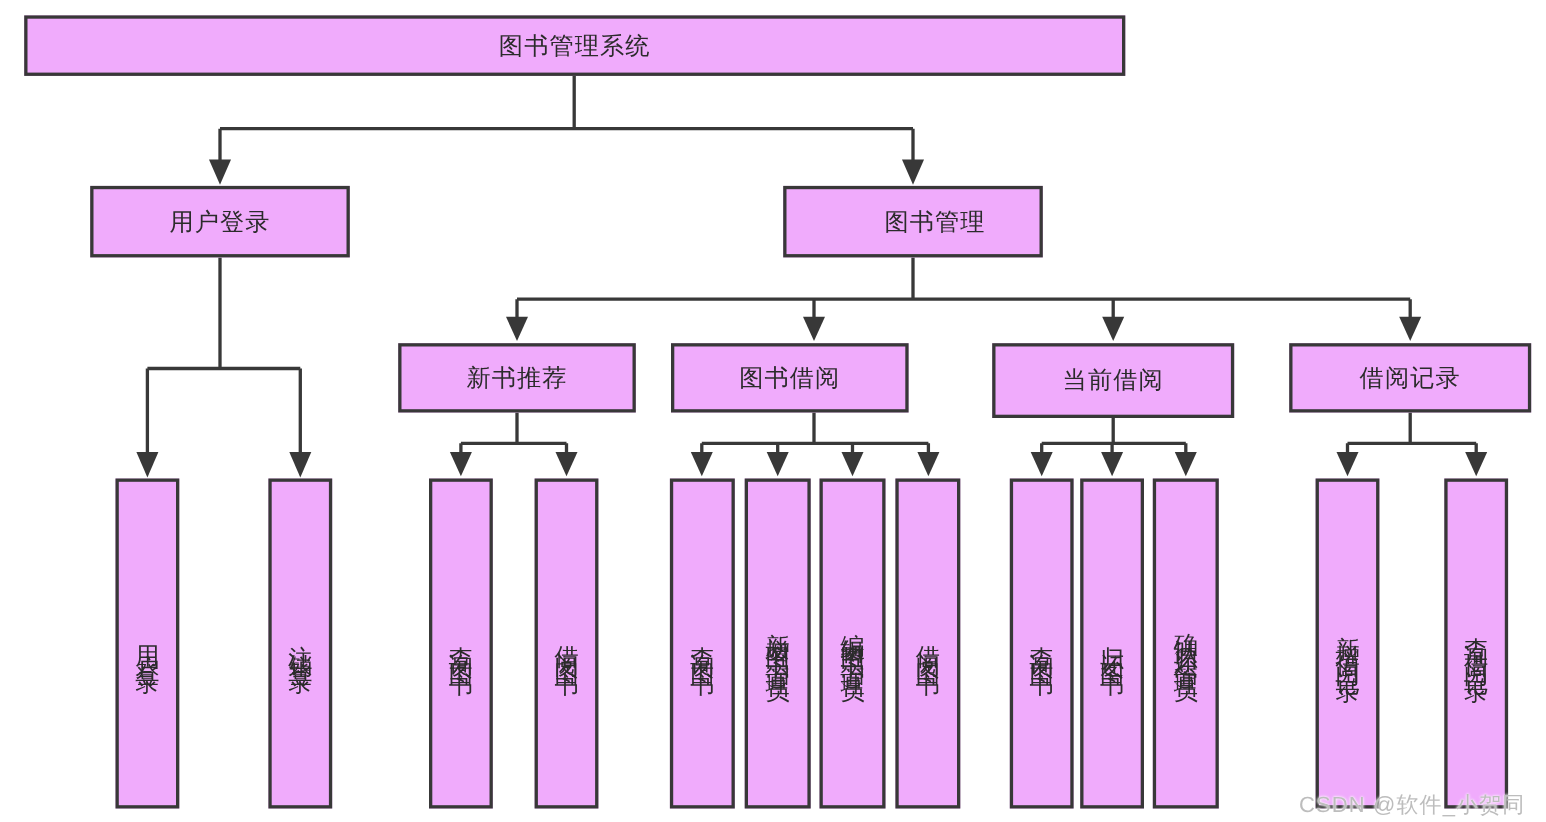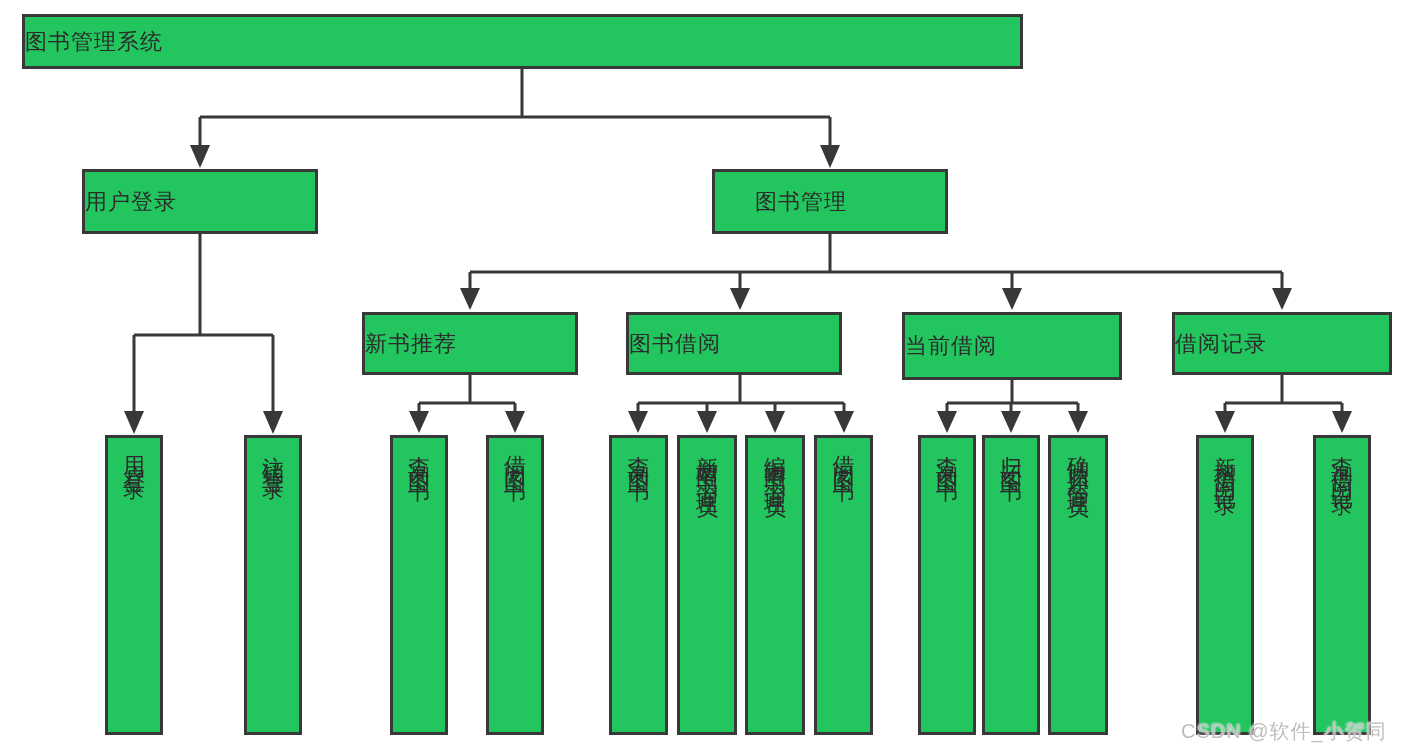--- a/index.html
+++ b/index.html
@@ -9,43 +9,43 @@
     height: 747px;
     background: #ffffff;
     overflow: hidden;
     font-family: "Liberation Sans", sans-serif;
   }
   svg.wires { position: absolute; left: 0; top: 0; z-index: 0; }
   .node {
     position: absolute;
     box-sizing: border-box;
     border: 3px solid #383838;
-    background: #22c55e;
+    background: #f0abfc;
     display: flex;
     align-items: center;
-    justify-content: flex-start;
+    justify-content: center;
     font-size: 22px;
     color: #2b2b2b;
     letter-spacing: 1px;
     z-index: 1;
     white-space: nowrap;
   }
   .leaf {
     writing-mode: vertical-rl;
     text-orientation: mixed;
     letter-spacing: 8px;
     white-space: normal;
   }
   .leaf span { line-height: 1; }
   
   .n-root     { left: 22px;   top: 14px;  width: 1001px; height: 55px; }
   .n-user     { left: 82px;   top: 169px; width: 236px;  height: 65px; }
   .n-book     { left: 712px;  top: 169px; width: 236px;  height: 65px; padding-left: 40px; }
   .n-newrec   { left: 362px;  top: 312px; width: 216px;  height: 63px; }
-  .n-borrow   { left: 626px;  top: 312px; width: 216px;  height: 63px; }
+  .n-borrow   { left: 610px;  top: 312px; width: 216px;  height: 63px; }
   .n-current  { left: 902px;  top: 312px; width: 220px;  height: 68px; }
   .n-records  { left: 1172px; top: 312px; width: 220px;  height: 63px; }
   
   .l-ulogin   { left: 105px;  top: 435px; width: 58px; height: 300px; }
   .l-logout   { left: 244px;  top: 435px; width: 58px; height: 300px; }
   .l-nb-query { left: 390px;  top: 435px; width: 58px; height: 300px; }
   .l-nb-borrow{ left: 486px;  top: 435px; width: 58px; height: 300px; }
   .l-bb-query { left: 609px;  top: 435px; width: 59px; height: 300px; }
   .l-bb-add   { left: 677px;  top: 435px; width: 60px; height: 300px; letter-spacing: 6px; }
   .l-bb-edit  { left: 745px;  top: 435px; width: 60px; height: 300px; letter-spacing: 6px; }

